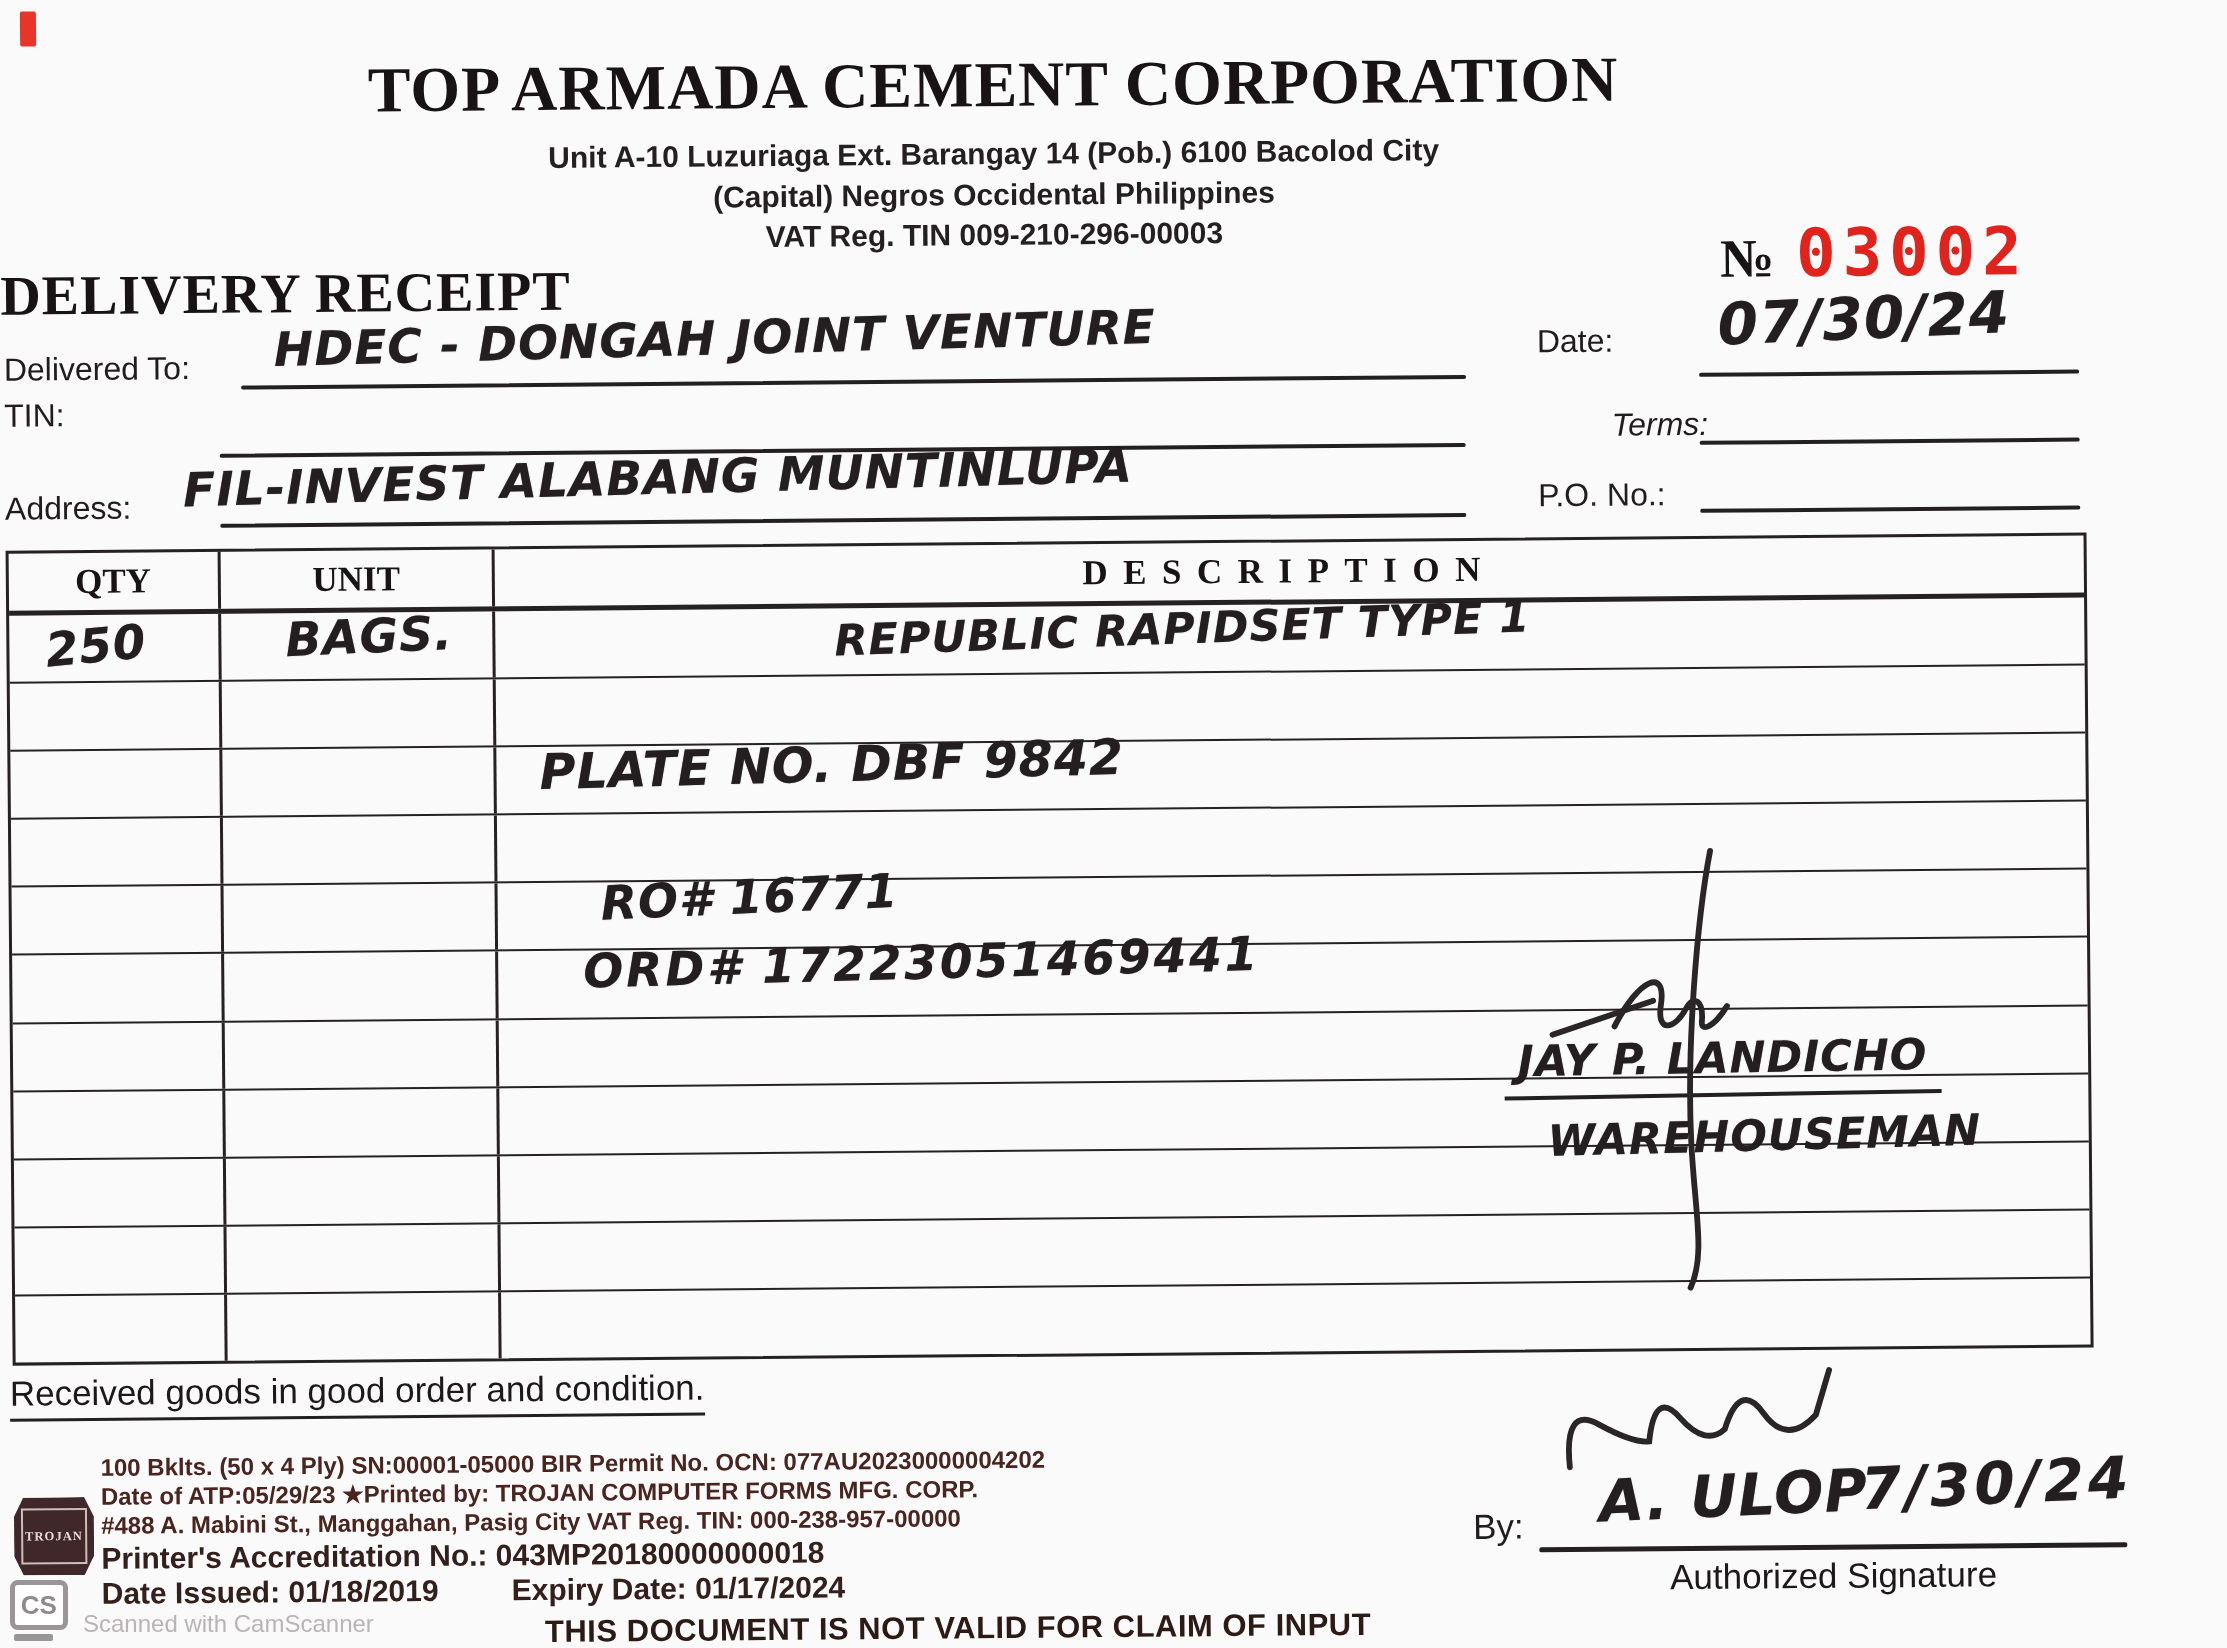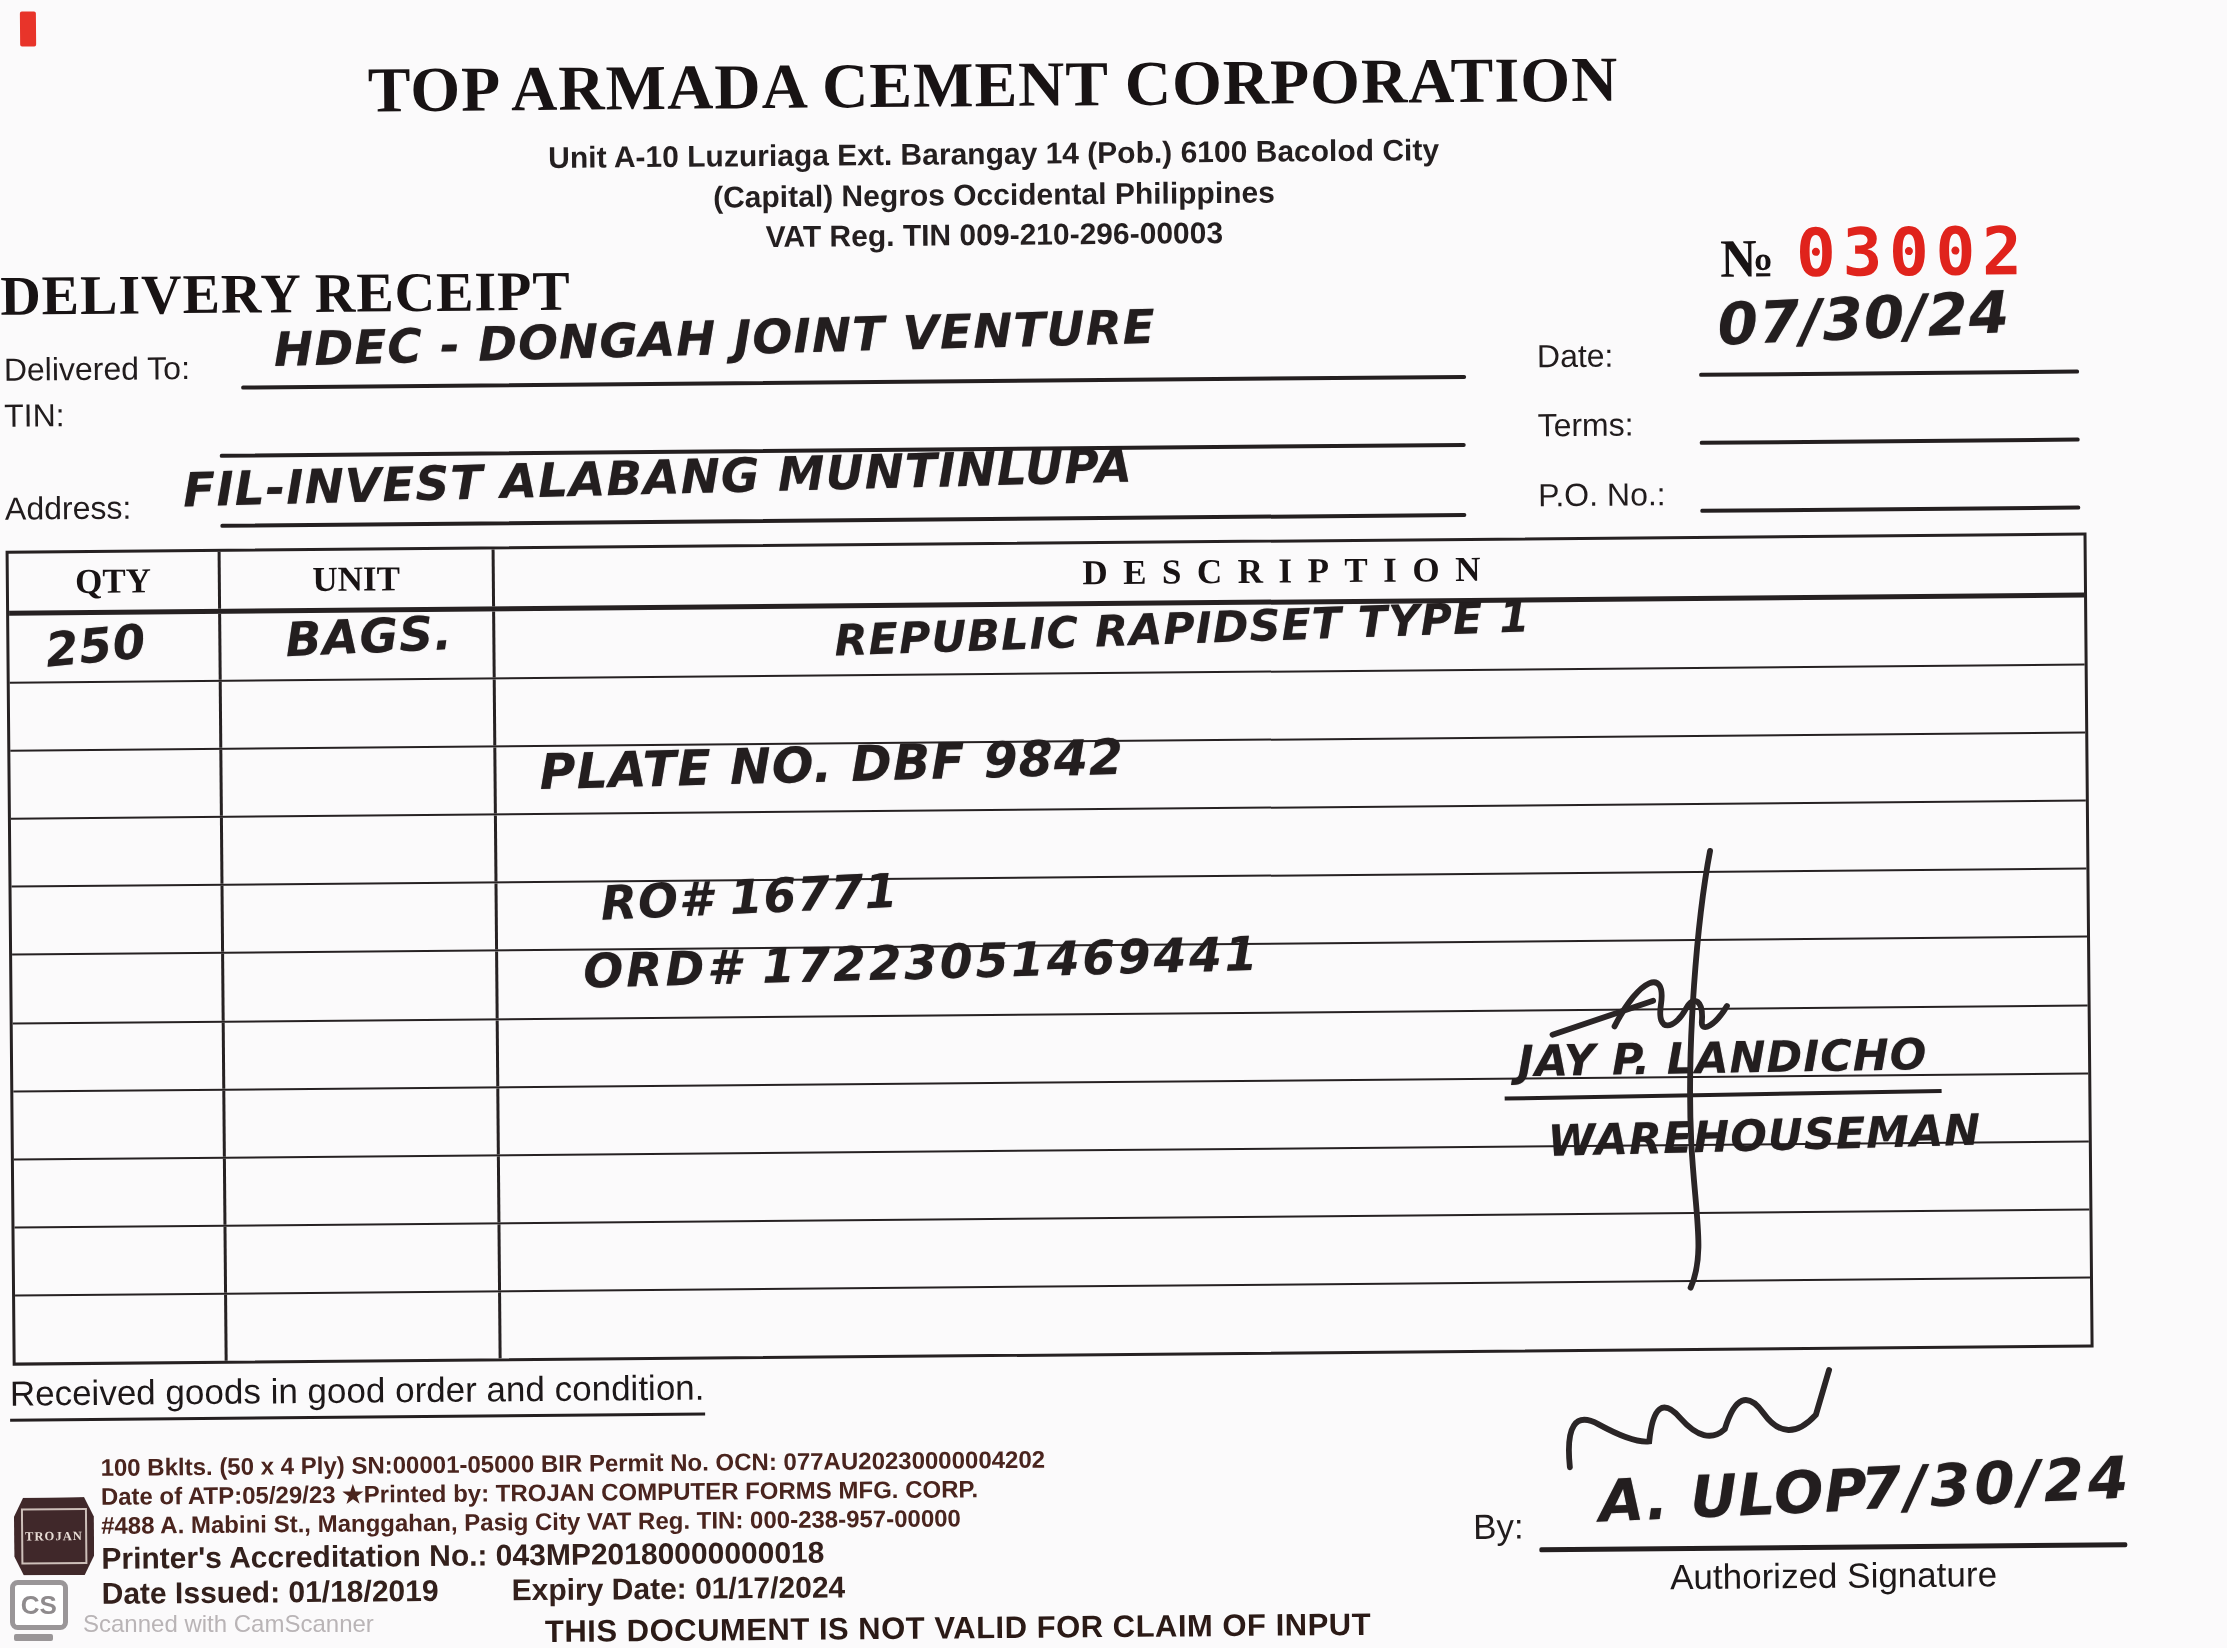--- a/index.html
+++ b/index.html
@@ -71,25 +71,25 @@
     <div class="hline" style="left:245px;top:378px;width:1225px;"></div>
     <div class="hand" style="left:278px;top:307px;font-size:47px;transform:rotate(-1deg);">HDEC - DONGAH JOINT VENTURE</div>
 
     <div class="abs lbl" style="left:7.8px;top:388px;">TIN:</div>
     <div class="hline" style="left:223px;top:446px;width:1246px;"></div>
 
     <div class="abs lbl" style="left:7.8px;top:481px;">Address:</div>
     <div class="hline" style="left:223px;top:516px;width:1246px;"></div>
     <div class="hand" style="left:186px;top:446px;font-size:47px;transform:rotate(-1deg);">FIL-INVEST ALABANG MUNTINLUPA</div>
 
-    <div class="abs lbl" style="left:1541px;top:342px;text-align:right;">Date:</div>
+    <div class="abs lbl" style="left:1541px;top:327px;text-align:right;">Date:</div>
     <div class="hline" style="left:1703px;top:378px;width:380px;"></div>
     <div class="hand" style="left:1722px;top:291px;font-size:58px;transform:rotate(-2deg);">07/30/24</div>
 
-    <div class="abs lbl" style="left:1541px;top:411px;">Terms:</div>
+    <div class="abs lbl" style="left:1615px;top:411px;font-style:italic;">Terms:</div>
     <div class="hline" style="left:1703px;top:446px;width:380px;"></div>
 
     <div class="abs lbl" style="left:1541px;top:481px;">P.O. No.:</div>
     <div class="hline" style="left:1703px;top:514px;width:380px;"></div>
 
     <div class="tbl">
       <div class="thead">
         <div class="c1 th">QTY</div>
         <div class="c2 th">UNIT</div>
         <div class="c3 th th-desc">DESCRIPTION</div>

